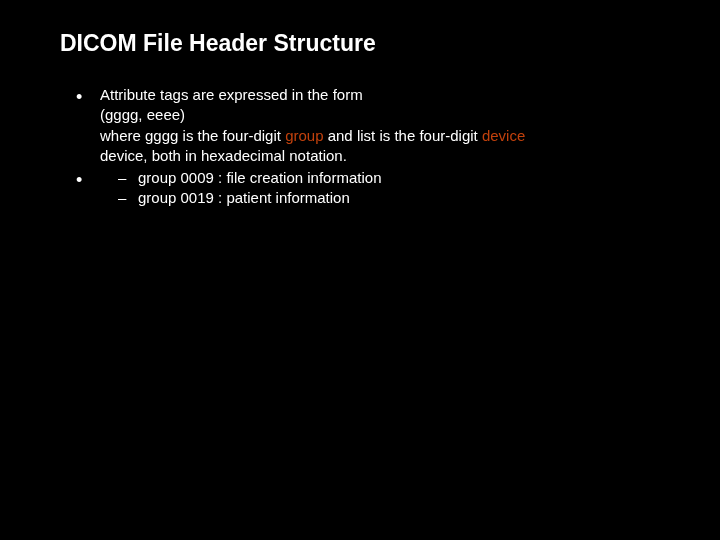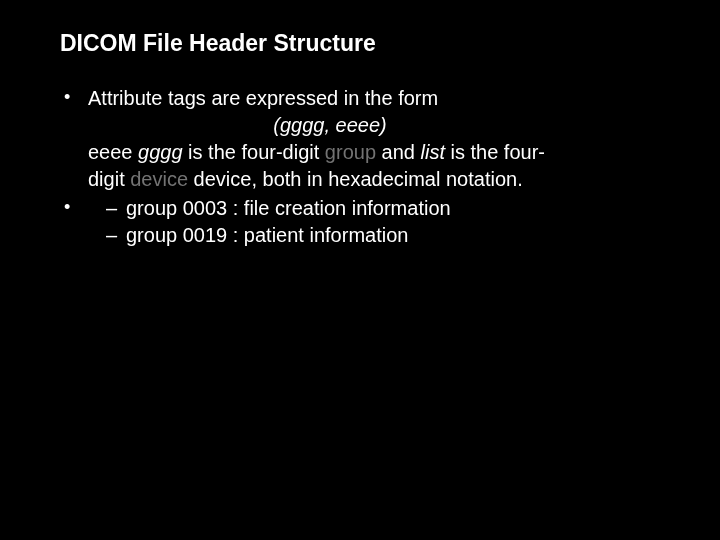--- a/index.html
+++ b/index.html
@@ -20,48 +20,46 @@
   }
   .title {
     font-size: 23px;
     font-weight: bold;
     margin-bottom: 28px;
     color: #ffffff;
   }
   ul.top {
     list-style: none;
     padding: 0;
-    margin: 0;
-    font-size: 20px;
+    margin: 12px;
+    font-size: 15px;
     line-height: 1.35;
   }
   ul.top > li {
     position: relative;
     padding-left: 28px;
     margin-bottom: 2px;
   }
   ul.top > li::before {
     content: "•";
     position: absolute;
     left: 4px;
     top: 0;
     color: #ffffff;
     font-size: 18px;
   }
   .tag-form {
     display: block;
-    text-align: center;
-    font-style: italic;
+    text-align: left;
     margin: 0;
   }
   .kw {
-    color: #737373;
+    color: #c2410c;
   }
   .ital {
-    font-style: italic;
     text-align: right;
   }
   ul.sub {
     list-style: none;
     padding: 0;
     margin: 0 0 0 18px;
   }
   ul.sub > li {
     position: relative;
     padding-left: 20px;
@@ -78,25 +76,25 @@
 <body>
 
 <div class="slide">
   <div class="title">DICOM File Header Structure</div>
 
   <ul class="top">
 
     <li>
       <span>Attribute tags are expressed in the form</span>
       <span class="tag-form">(gggg, eeee)</span>
-      <span><span>eeee </span><span class="ital">gggg</span><span> is the four-digit </span><span class="kw">group</span><span> and </span><span class="ital">list</span><span> is the four-digit </span><span class="kw">device</span><span> device, both in hexadecimal notation.</span></span>
+      <span><span>where </span><span class="ital">gggg</span><span> is the four-digit </span><span class="kw">group</span><span> and </span><span class="ital">list</span><span> is the four-digit </span><span class="kw">device</span><span> device, both in hexadecimal notation.</span></span>
     </li>
 
     <li>
       <ul class="sub">
-        <li>group 0003 : file creation information</li>
+        <li>group 0009 : file creation information</li>
         <li>group 0019 : patient information</li>
       </ul>
     </li>
 
 
   </ul>
 </div>
 
 </body></html>

